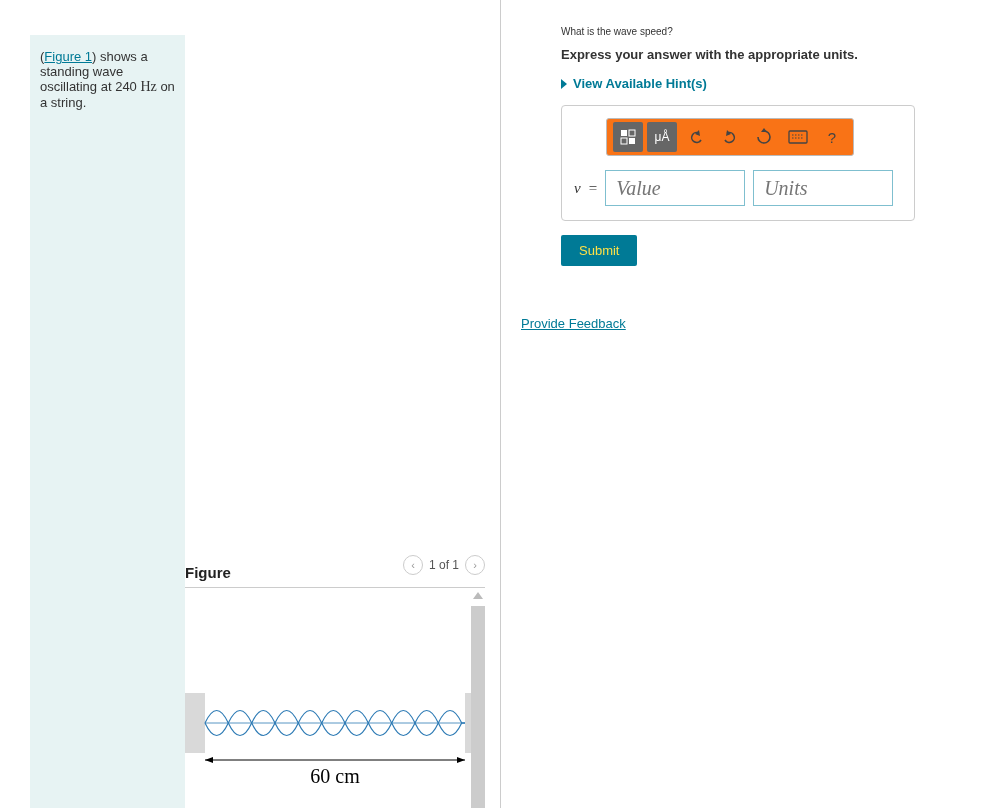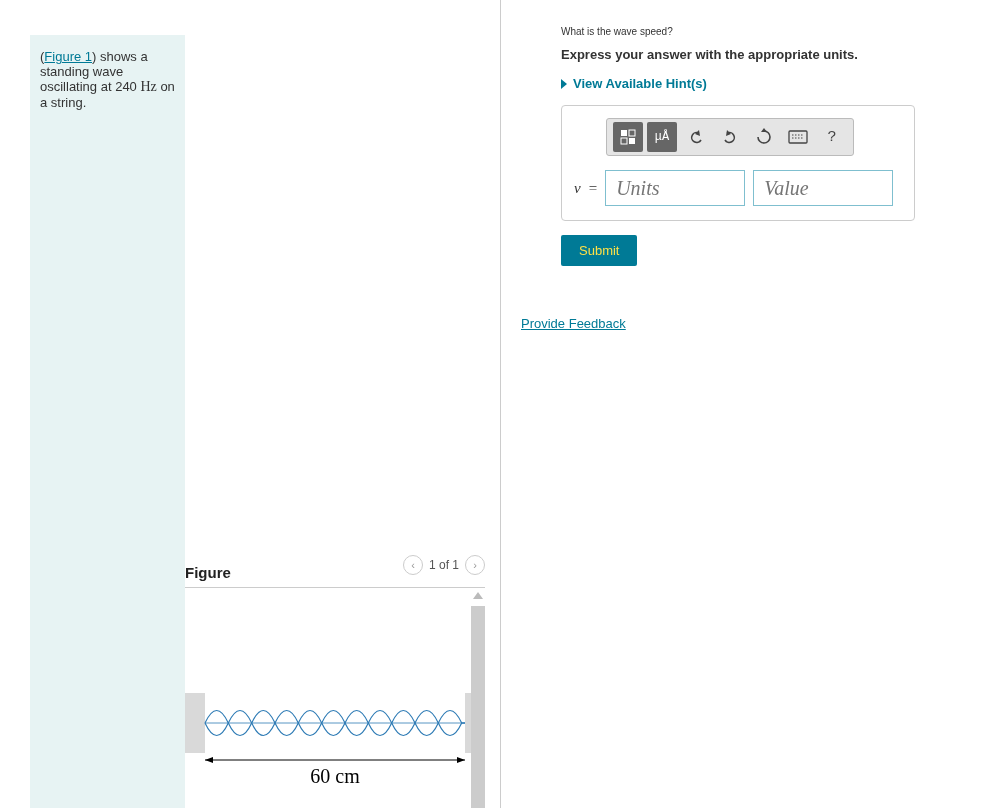--- a/index.html
+++ b/index.html
@@ -108,25 +108,24 @@
   border: 1px solid #ccc;
   border-radius: 4px;
   width: 354px;
   padding: 12px 12px 14px 12px;
 }
 .toolbar {
   display: flex; align-items: center; gap: 4px;
   padding: 4px 6px;
   border: 1px solid #bbb;
   border-radius: 3px;
-  background: #e5e5e5;
+  background: #f97316;
   margin: 0 0 14px 32px;
   width: fit-content;
   height: 38px;
-  font-family: Liberation Mono, monospace;
 }
 .tool-btn {
   width: 30px; height: 30px;
   display: flex; align-items: center; justify-content: center;
   border-radius: 2px;
   cursor: pointer;
 }
 .tool-dark {
   background: #666; color: #fff;
 }
@@ -265,22 +264,22 @@
               <line x1="4" y1="5" x2="16" y2="5" stroke="#444" stroke-dasharray="1.5 1.5"></line>
               <line x1="4" y1="8" x2="16" y2="8" stroke="#444" stroke-dasharray="1.5 1.5"></line>
             </svg>
         </div>
         <div class="tool-btn" style="font-size:15px;color:#444;">?</div>
       </div>
 
       <div class="input-row">
         <span class="var-label">v</span>
         <span class="eq">=</span>
+        <input class="ans-input val-input" placeholder="Value" style="">
         <input class="ans-input unit-input" placeholder="Units" style="">
-        <input class="ans-input val-input" placeholder="Value" style="">
       </div>
     </div>
 
     <button class="submit-btn">Submit</button>
   </div>
 
   <a class="feedback">Provide Feedback</a>
 </div>
 
 </body></html>

